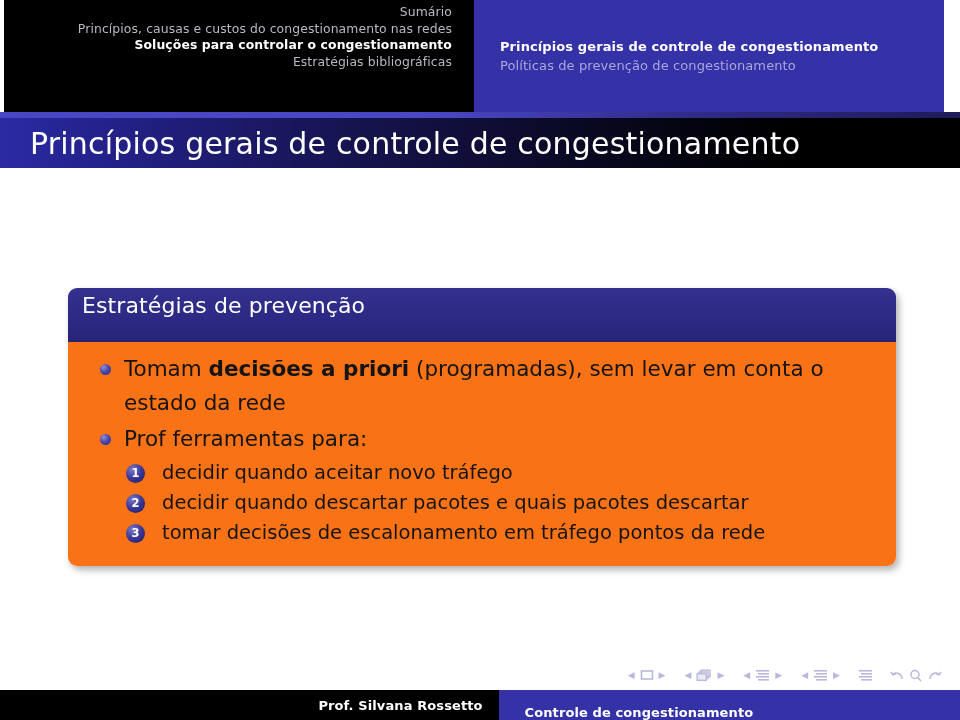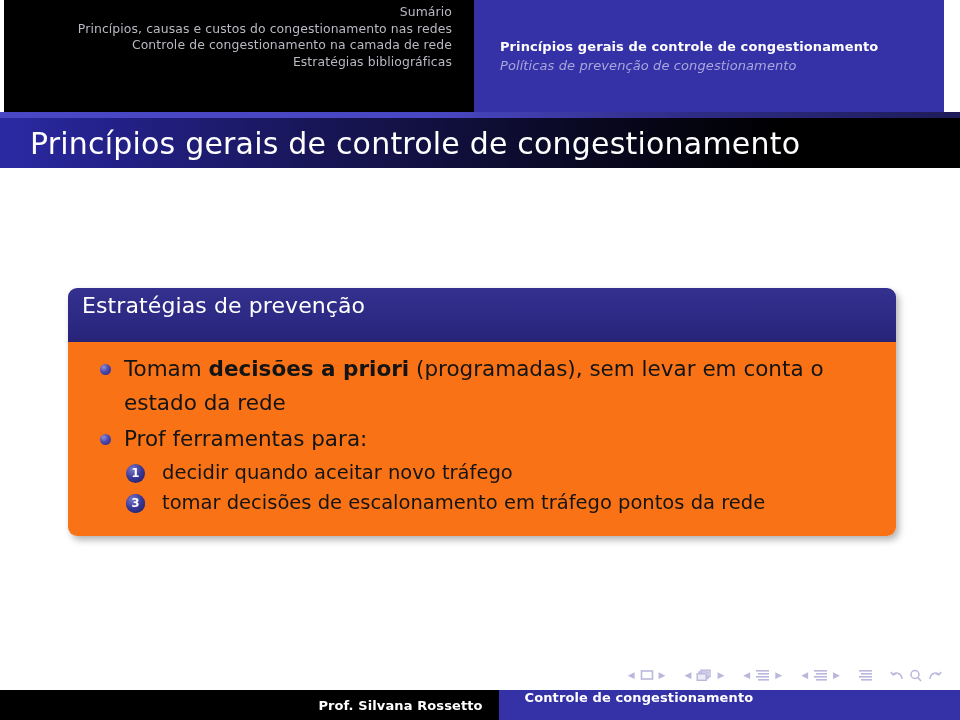--- a/index.html
+++ b/index.html
@@ -66,21 +66,20 @@
     line-height: 19px;
     white-space: nowrap;
     letter-spacing: .1px;
   }
   .subsec-line.cur {
     color: #ffffff;
     font-weight: bold;
   }
   .subsec-line.dim {
     color: #a9a7dd;
-    font-style: italic;
   }
 
   
   .headstrip {
     position: absolute;
     left: 0; top: 112px;
     width: 960px; height: 6px;
     background: linear-gradient(to right, #4a47c4 0%, #4a47c4 45%, #2f2c86 72%, #1d1b58 100%);
   }
 
@@ -215,42 +214,42 @@
     background: #000000;
     display: flex;
     align-items: center;
     justify-content: flex-end;
     padding-right: 16px;
   }
   .foot-right {
     width: 488px;
     background: #3531a6;
     display: flex;
-    align-items: flex-start;
+    align-items: flex-end;
     padding-left: 26px;
   }
   .foot-text {
     color: #ffffff;
     font-size: 13px;
     font-weight: bold;
     white-space: nowrap;
     letter-spacing: .1px;
   }
 </style>
 </head>
 <body>
 
 <div class="slide">
 
   <div class="headline">
 
     <div class="headline-left">
       <div class="toc-item section">Sumário</div>
       <div class="toc-item section">Princípios, causas e custos do congestionamento nas redes</div>
-      <div class="toc-item section">Controle de congestionamento na camada de rede</div>
+      <div class="toc-item current">Soluções para controlar o congestionamento</div>
       <div class="toc-item section">Estratégias bibliográficas</div>
     </div>
 
     <div class="headline-right">
       <div class="subsec-line cur">Princípios gerais de controle de congestionamento</div>
       <div class="subsec-line dim">Políticas de prevenção de congestionamento</div>
     </div>
 
   </div>
 
@@ -277,20 +276,21 @@
           <span class="bullet"></span>
           <span>Prof ferramentas para:</span>
 
           <ol class="lvl2">
             <li>
               <span class="num">1</span>
               <span>decidir quando aceitar novo tráfego</span>
             </li>
             <li>
               <span class="num">2</span>
+              <span>decidir quando descartar pacotes e quais pacotes descartar</span>
             </li>
             <li>
               <span class="num">3</span>
               <span>tomar decisões de escalonamento em tráfego pontos da rede</span>
             </li>
           </ol>
 
         </li>
 
       </ul>

